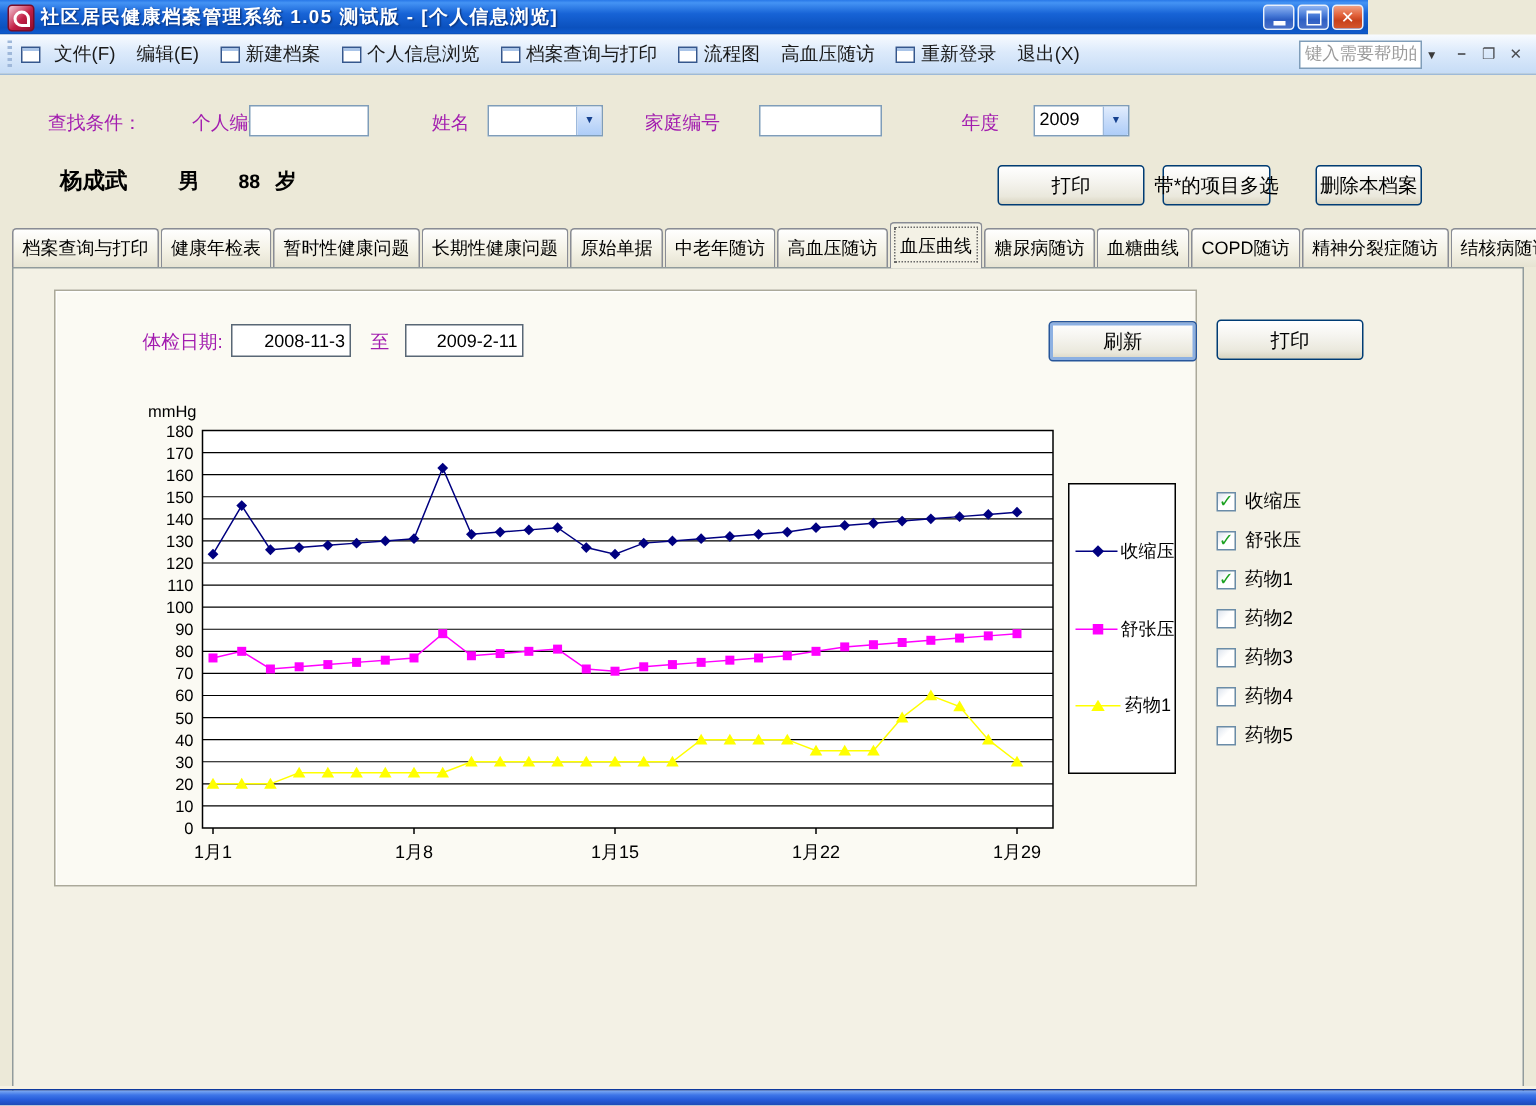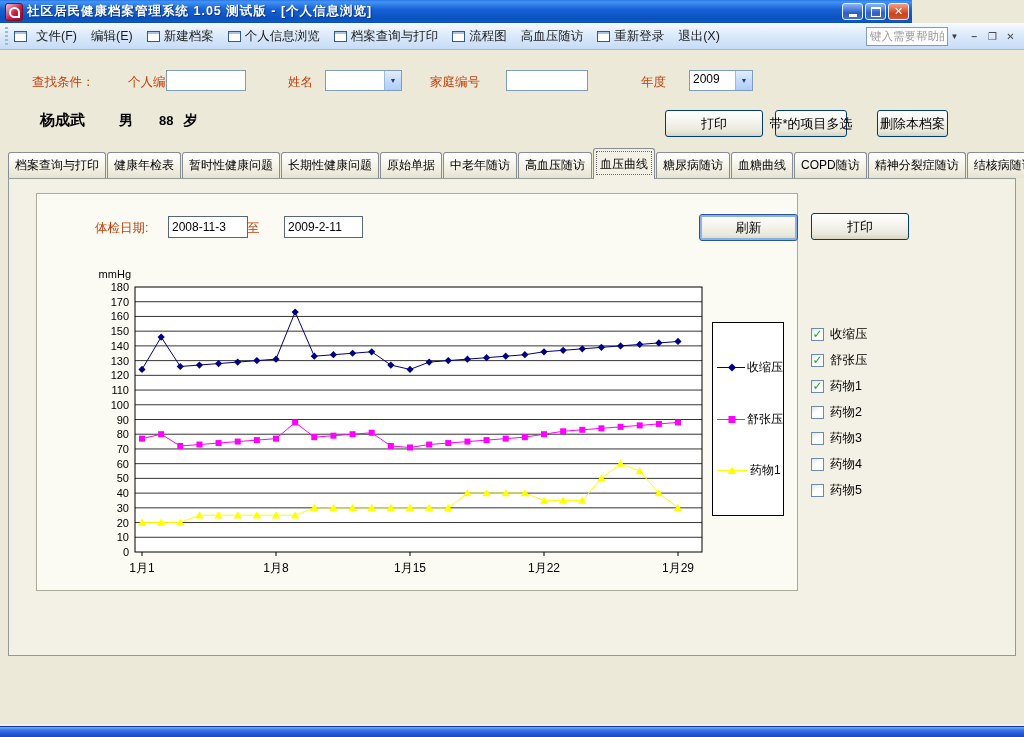--- a/index.html
+++ b/index.html
@@ -47,24 +47,24 @@
   .help-combo{margin-left:auto;display:flex;align-items:center;}
   .help-combo input{width:74px;height:17px;border:1px solid #7F9DB9;font-size:11.5px;
     padding:0 3px;font-family:inherit;color:#444;}
   .help-combo input::placeholder{color:#9C9C9C;}
   .combo-arrow-sm{width:13px;height:19px;display:flex;align-items:center;justify-content:center;
     font-size:8px;color:#3A3A3A;}
   .mdi-btns{display:flex;gap:3px;margin:0 2px 0 4px;}
   .mdi-btn{width:15px;height:14px;display:flex;align-items:center;justify-content:center;
     font-size:10px;color:#4A4C50;font-weight:bold;}
   
-  .lbl{position:absolute;font-size:12.5px;color:#c2410c;white-space:nowrap;}
+  .lbl{position:absolute;font-size:12.5px;color:#a21caf;white-space:nowrap;}
   .xp-input{position:absolute;border:1px solid #7F9DB9;background:#fff;font-size:12px;
     padding:0 3px;box-sizing:border-box;font-family:inherit;}
-  .date-input{border:1px solid #596775;text-align:left;margin-left:14px;}
+  .date-input{border:1px solid #596775;text-align:right;}
   .xp-select{position:absolute;border:1px solid #7F9DB9;background:#fff;display:flex;box-sizing:border-box;}
   .xp-select .val{flex:1;font-size:12px;padding:1px 3px;}
   .xp-select .arrow{width:16px;border-left:1px solid #9DB9DC;border-radius:0 1px 1px 0;
     background:linear-gradient(180deg,#E2EDFD 0%,#C9DDFA 45%,#AECDF8 100%);
     display:flex;align-items:center;justify-content:center;font-size:7px;color:#16418F;}
   .btn{position:absolute;border:1px solid #003C74;border-radius:3px;box-sizing:border-box;
     background:linear-gradient(180deg,#FFFFFF 0%,#F5F4EF 40%,#EAE8DC 80%,#D8D4C0 100%);
     font-size:13px;color:#000;display:flex;align-items:center;justify-content:center;
     font-family:inherit;cursor:default;white-space:nowrap;}
   .btn.default{border-color:#27569A;box-shadow:inset 0 0 0 2px #8CB0E2;}
@@ -78,21 +78,21 @@
   .tabstrip{position:absolute;left:8px;top:147px;width:1010px;height:31px;display:flex;
     align-items:flex-end;}
   .tab{border:1px solid #898C95;border-bottom:none;border-radius:3px 3px 0 0;
     background:linear-gradient(180deg,#FFFFFF 0%,#F4F2E6 55%,#E6E3D2 100%);
     padding:0 6px;height:26px;display:flex;align-items:center;font-size:12px;
     margin-right:1px;white-space:nowrap;position:relative;box-sizing:border-box;cursor:default;}
   .tab.active{height:31px;background:#F3F1E5;z-index:3;margin-bottom:-1px;font-weight:normal;}
   .tab.active::after{content:"";position:absolute;left:2px;right:2px;top:2px;bottom:4px;
     border:1px dotted #6A6A6A;}
   
-  .tabpage{position:absolute;left:8px;top:178px;width:1008px;height:478px;box-sizing:border-box;
+  .tabpage{position:absolute;left:8px;top:178px;width:1008px;height:552px;box-sizing:border-box;
     background:#F3F1E5;border:1px solid #919B9C;}
   .innerpanel{position:absolute;left:27px;top:14px;width:762px;height:398px;box-sizing:border-box;
     background:#FBFAF3;border:1px solid #ABA99A;box-shadow:inset 1px 1px 0 #FFFFFF;}
   .chart-svg{position:absolute;left:0;top:0;}
   
   .legend{position:absolute;left:675px;top:128px;width:72px;height:194px;box-sizing:border-box;
     background:#fff;border:1px solid #000;display:flex;flex-direction:column;
     justify-content:space-evenly;padding:2px 0;}
   .legend-row{display:flex;align-items:center;gap:2px;padding-left:3px;font-size:12px;white-space:nowrap;}
   

